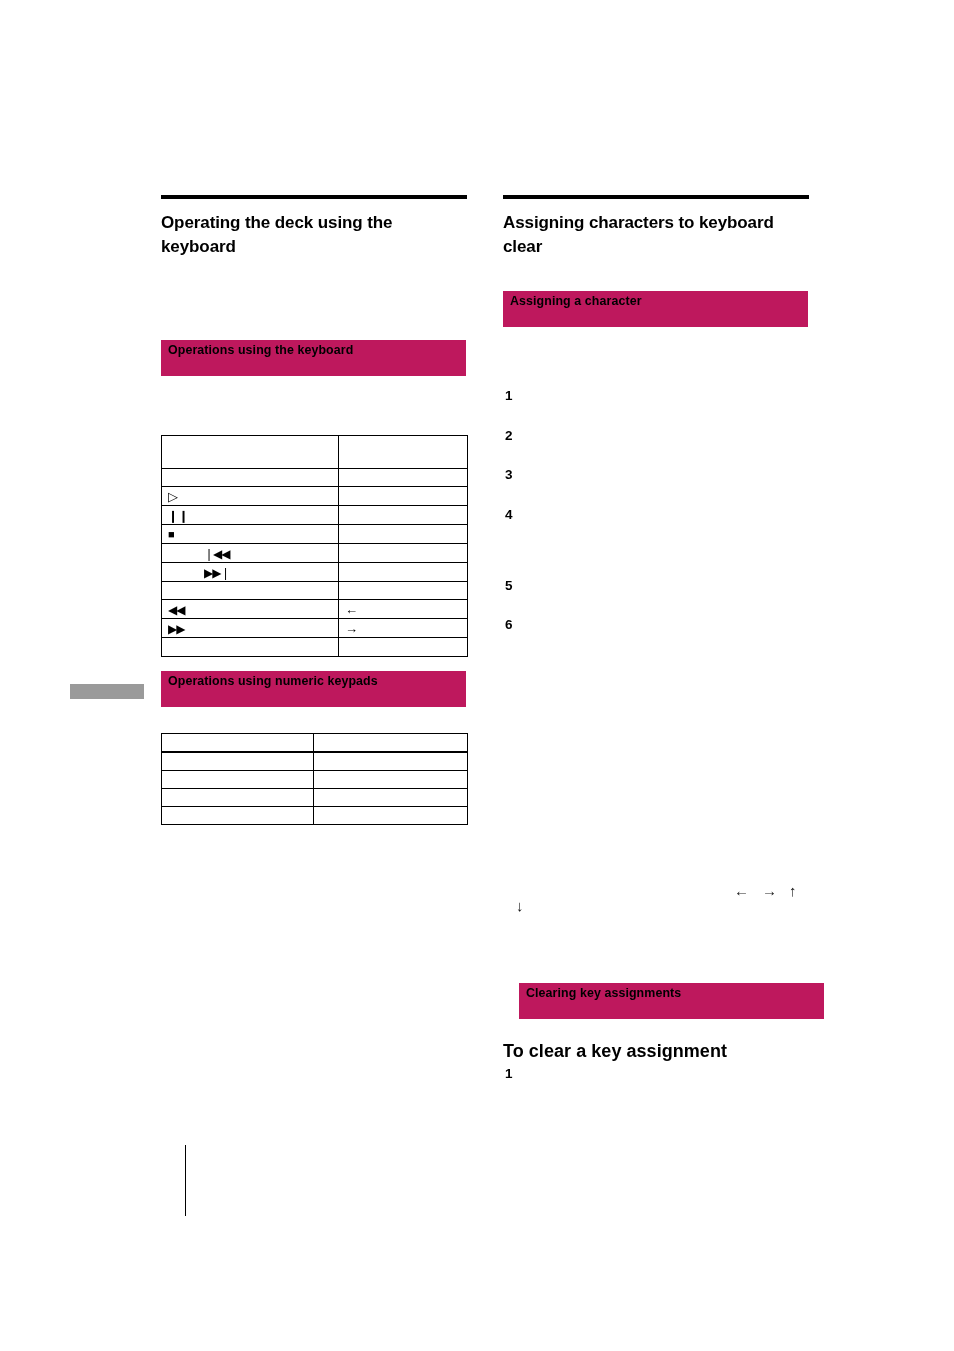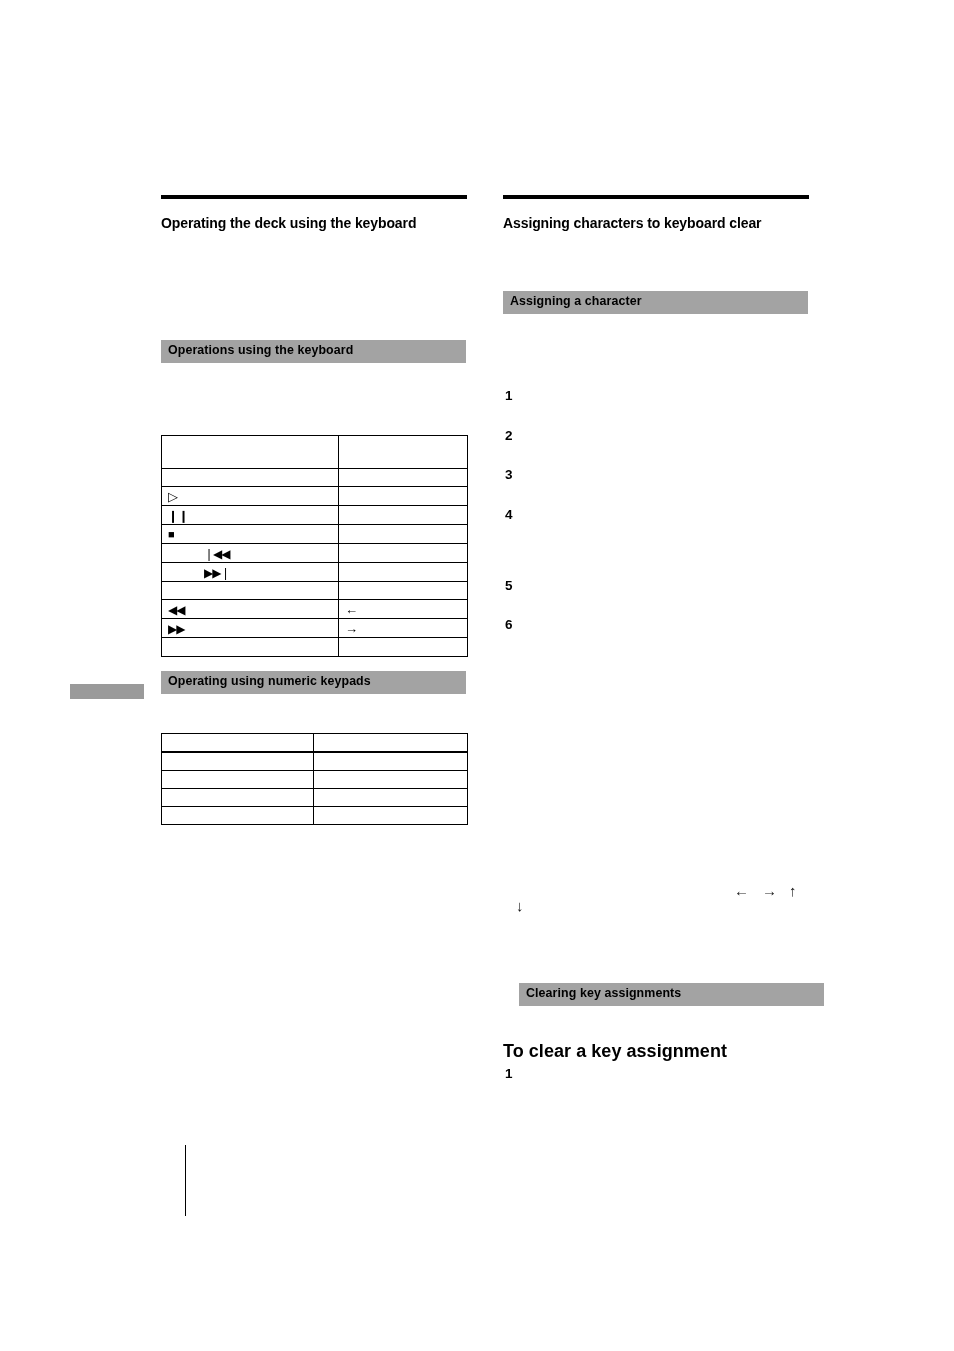--- a/index.html
+++ b/index.html
@@ -27,31 +27,31 @@
   #col-right { left: 503px; }
 
   
   .top-rule {
     position: absolute;
     height: 4px;
     background: #000000;
   }
   .section-title {
     position: absolute;
-    font-size: 14px;
+    font-size: 17px;
     font-weight: bold;
     line-height: 24px;
     letter-spacing: -0.1px;
     margin: 0;
   }
 
   .bar-heading {
     position: absolute;
-    background: #a3a3a3;
-    height: 23px;
+    background: #be185d;
+    height: 36px;
     line-height: 20px;
     font-size: 12.4px;
     font-weight: bold;
     letter-spacing: 0.1px;
     padding-left: 7px;
     box-sizing: border-box;
   }
 
   .sub-heading {
     position: absolute;
@@ -194,21 +194,21 @@
             <span class="glyph glyph-arrow">→</span>
           </td>
         </tr>
         <tr>
           <td style="height:18px;"></td>
           <td></td>
         </tr>
       </tbody>
     </table>
 
-    <div class="bar-heading" style="left:0; top:671px; width:305px;">Operating using numeric keypads</div>
+    <div class="bar-heading" style="left:0; top:671px; width:305px;">Operations using numeric keypads</div>
 
     <table class="doc-table" style="left:0; top:733px; width:306px;">
       <colgroup>
           <col style="width:152px">
           <col style="width:154px">
         </colgroup>
       <tbody>
         <tr>
           <td class="thick-bottom" style="height:17px;"></td>
           <td class="thick-bottom"></td>

